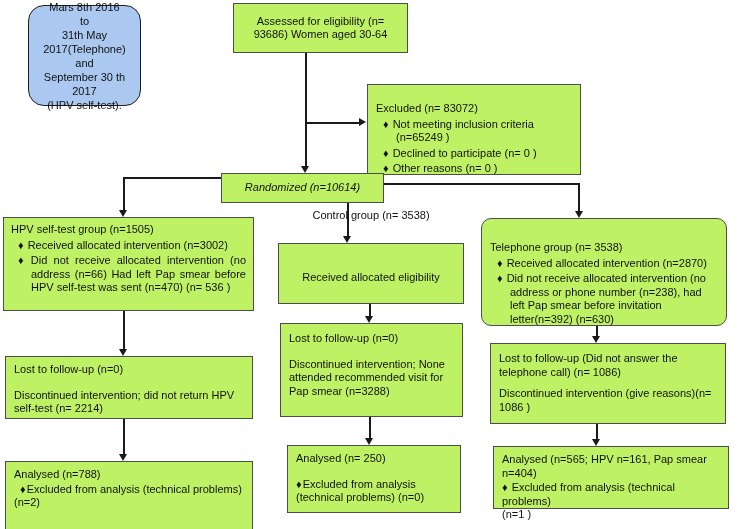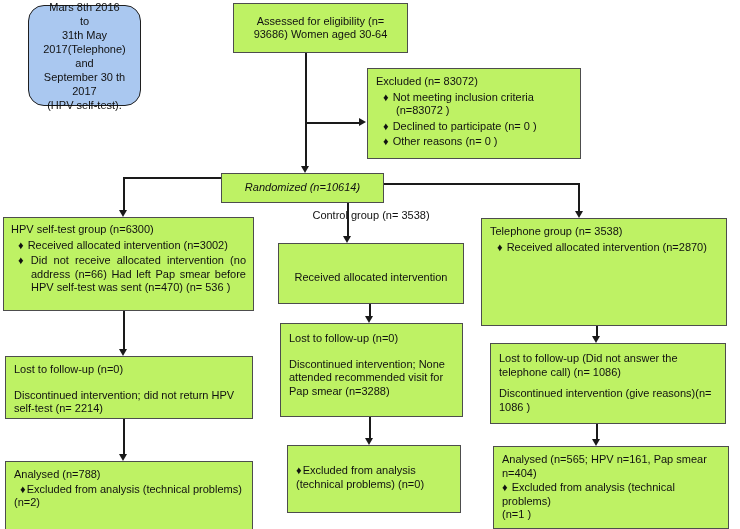--- a/index.html
+++ b/index.html
@@ -42,46 +42,47 @@
     <div>31th May</div>
     <div>2017(Telephone) and</div>
     <div>September 30 th 2017</div>
     <div>(HPV self-test).</div>
   </div>
 
   <div class="box centerbox" style="left:233px;top:3px;width:175px;height:50px;">
     <div>Assessed for eligibility (n= 93686) Women aged 30-64</div>
   </div>
 
-  <div class="box" style="left:367px;top:68px;width:214px;height:91px;padding:6px 8px;">
+  <div class="box" style="left:367px;top:84px;width:214px;height:91px;padding:17px 8px;">
     <div>Excluded (n= 83072)</div>
-    <div class="bul"><span class="d">♦</span><span>Not meeting inclusion criteria (n=83072 )</span></div>
+    <div class="bul"><span class="d">♦</span><span>Not meeting inclusion criteria (n=65249 )</span></div>
     <div class="bul"><span class="d">♦</span><span>Declined to participate (n= 0 )</span></div>
     <div class="bul"><span class="d">♦</span><span>Other reasons (n= 0 )</span></div>
   </div>
 
   <div class="box centerbox" style="left:221px;top:173px;width:163px;height:30px;font-style:italic;">
     <div>Randomized (n=10614)</div>
   </div>
 
   <div class="box" style="left:3px;top:217px;width:251px;height:94px;padding:5px 7px;">
-    <div>HPV self-test group (n=6300)</div>
+    <div>HPV self-test group (n=1505)</div>
     <div class="bul"><span class="d">♦</span><span>Received allocated intervention (n=3002)</span></div>
     <div class="bul just"><span class="d">♦</span><span>Did not receive allocated intervention (no address (n=66) Had left Pap smear before HPV self-test was sent (n=470) (n= 536 )</span></div>
   </div>
 
   <div class="box centerbox" style="left:278px;top:243px;width:186px;height:61px;gap:40px;">
     <div>Control group (n= 3538)</div>
-    <div class="gap8">Received allocated intervention</div>
+    <div class="gap8">Received allocated eligibility</div>
     <div>(n= 3538)</div>
   </div>
 
-  <div class="box" style="left:481px;top:218px;width:246px;height:108px;padding:6px 8px;">
+  <div class="box" style="left:481px;top:218px;width:246px;height:108px;padding:22px 8px;border-radius:10px;">
     <div>Telephone group (n= 3538)</div>
     <div class="bul"><span class="d">♦</span><span>Received allocated intervention (n=2870)</span></div>
+    <div class="bul"><span class="d">♦</span><span>Did not receive allocated intervention (no address or phone number (n=238), had left Pap smear before invitation letter(n=392) (n=630)</span></div>
   </div>
 
   <div class="box" style="left:5px;top:356px;width:248px;height:63px;padding:6px 8px;">
     <div>Lost to follow-up (n=0)</div>
     <div class="gap">Discontinued intervention; did not return HPV self-test (n= 2214)</div>
   </div>
 
   <div class="box" style="left:280px;top:323px;width:183px;height:94px;padding:8px;">
     <div>Lost to follow-up (n=0)</div>
     <div class="gap">Discontinued intervention; None attended recommended visit for Pap smear (n=3288)</div>
@@ -92,24 +93,25 @@
     <div class="gap8">Discontinued intervention (give reasons)(n= 1086 )</div>
   </div>
 
   <div class="box" style="left:5px;top:461px;width:248px;height:74px;padding:6px 8px;">
     <div>Analysed (n=788)</div>
     <div class="bflat" style="padding-left:6px;"><span class="d">♦</span><span>Excluded from analysis (technical problems)</span></div>
     <div>(n=2)</div>
   </div>
 
   <div class="box" style="left:287px;top:445px;width:174px;height:68px;padding:6px 8px;">
+    <div>Analysed (n= 250)</div>
     <div class="bflat gap"><span class="d">♦</span><span>Excluded from analysis (technical problems) (n=0)</span></div>
   </div>
 
-  <div class="box" style="left:493px;top:446px;width:236px;height:83px;padding:6px 8px;">
+  <div class="box" style="left:493px;top:446px;width:236px;height:63px;padding:6px 8px;">
     <div>Analysed (n=565; HPV n=161, Pap smear n=404)</div>
     <div class="bflat"><span class="d" style="margin-right:4px;">♦</span><span>Excluded from analysis (technical problems)</span></div>
     <div>(n=1  )</div>
   </div>
 
   <div class="vline" style="left:305px;top:53px;height:114px;"></div>
   <div class="adown" style="left:301px;top:166px;"></div>
 
   <div class="hline" style="left:306px;top:122px;width:54px;"></div>
   <div class="aright" style="left:359px;top:118px;"></div>

